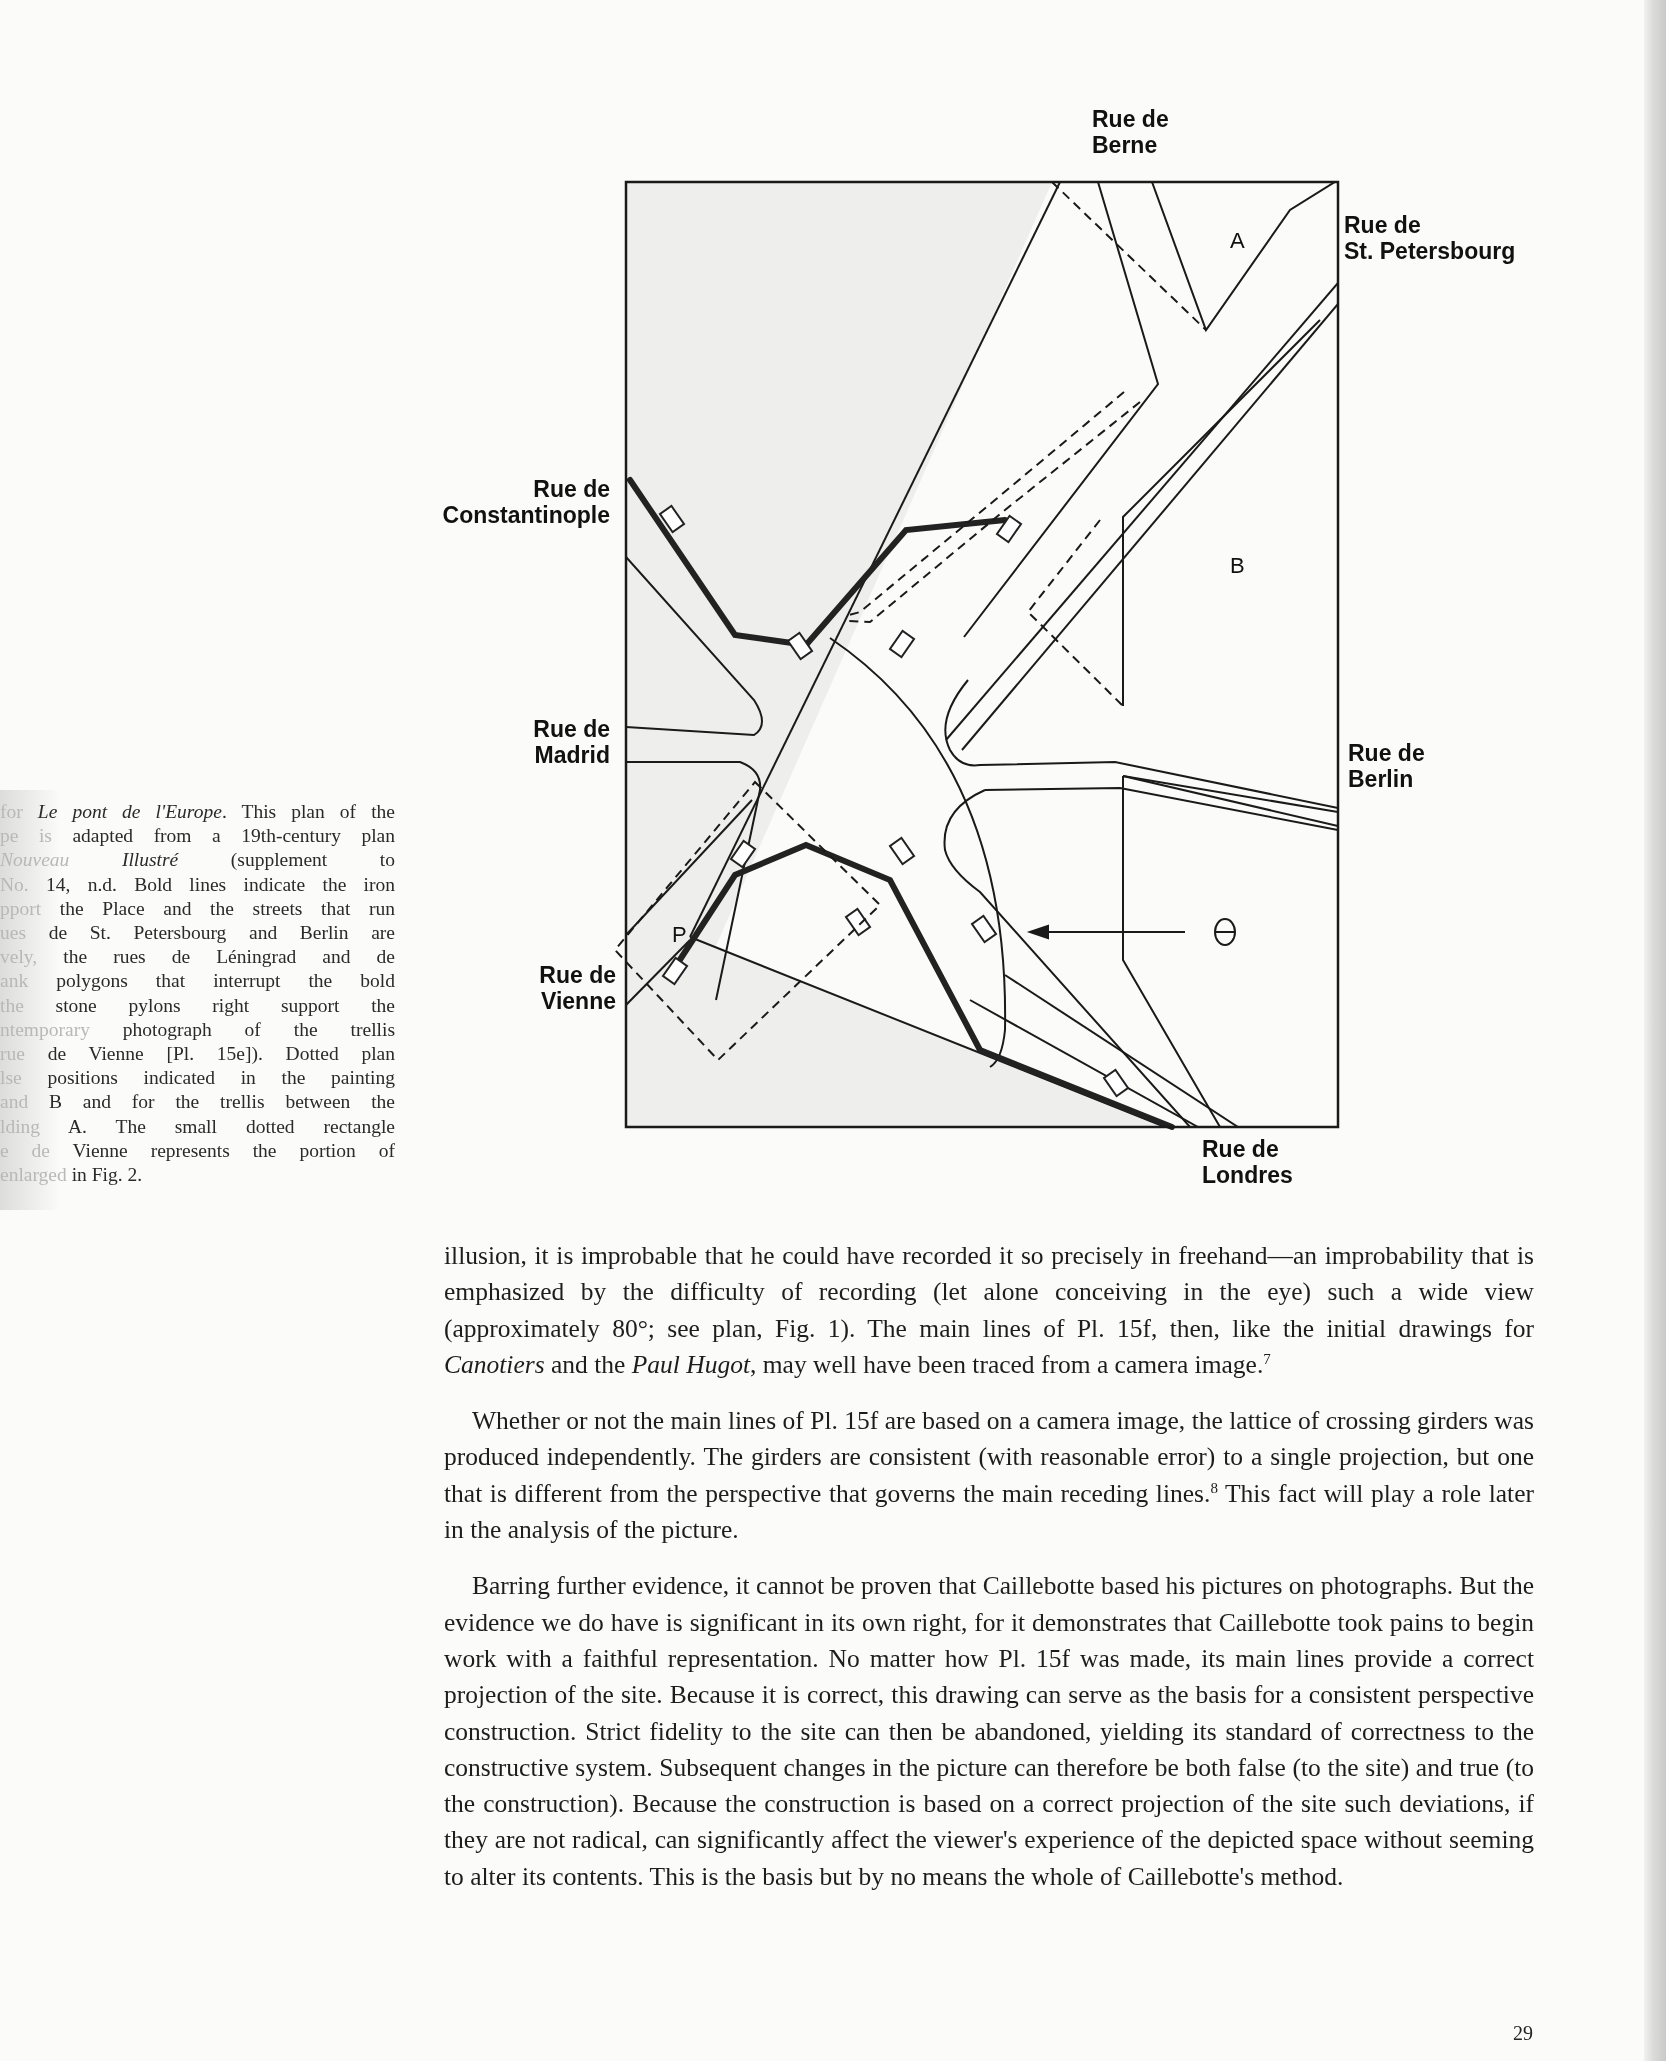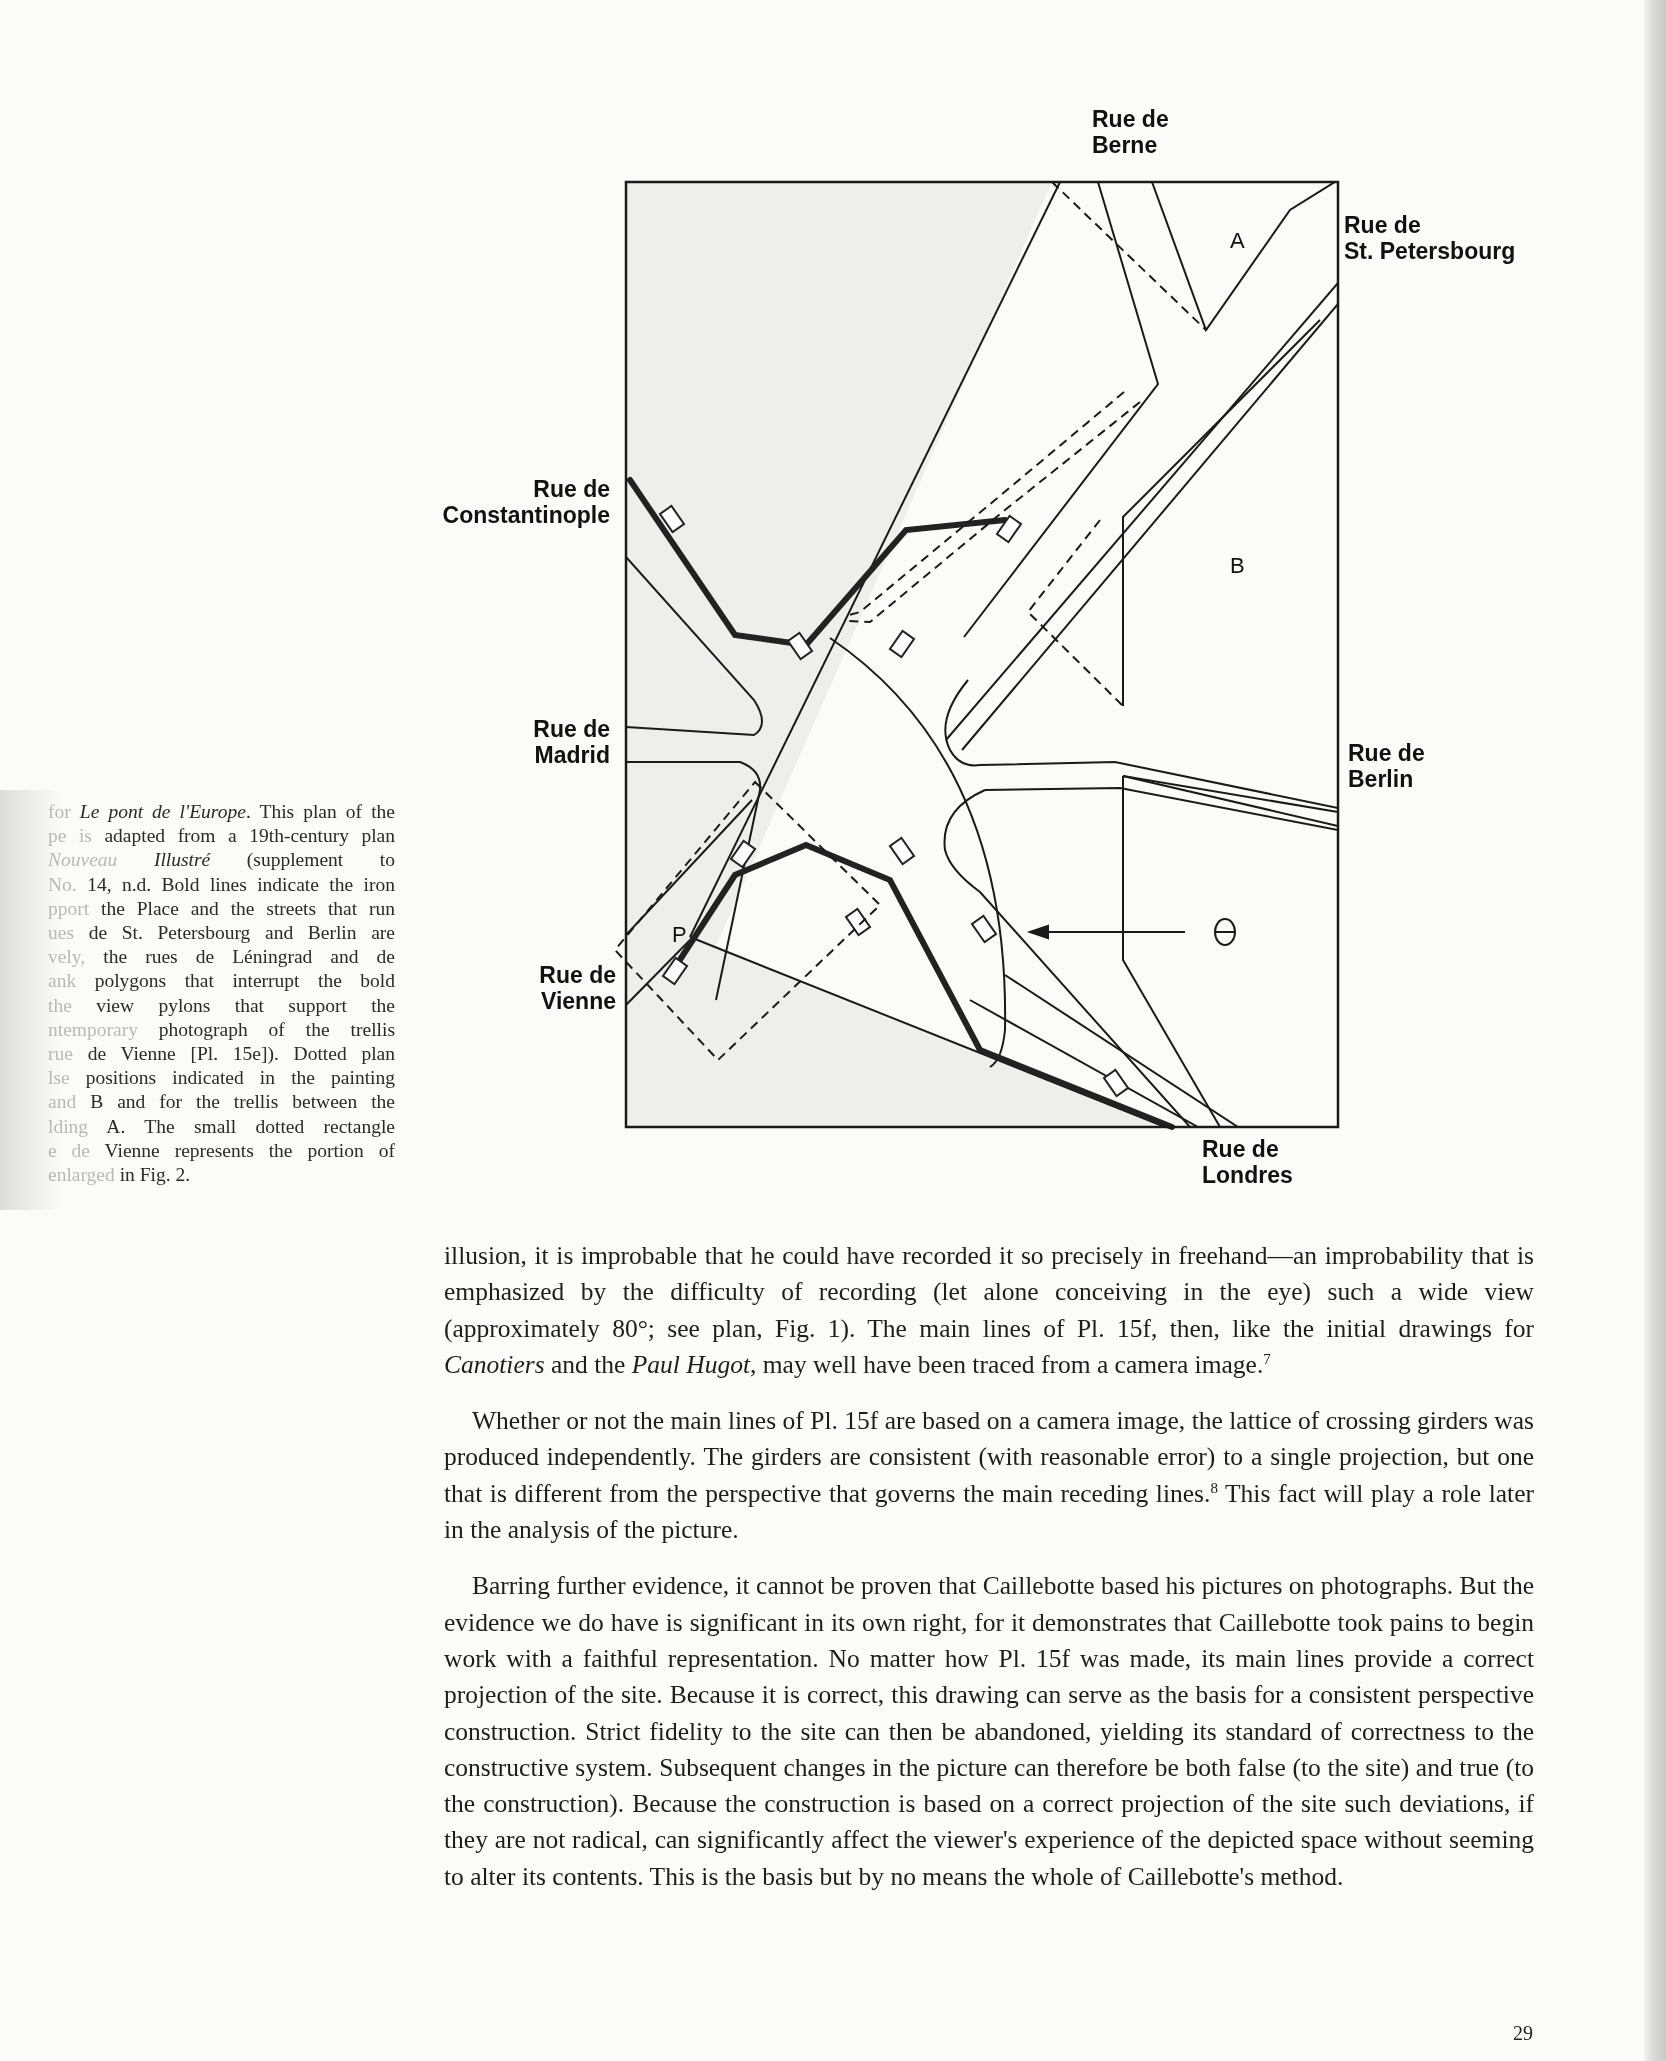--- a/index.html
+++ b/index.html
@@ -29,21 +29,21 @@
     position: absolute; font-family: "Liberation Sans", "DejaVu Sans", sans-serif;
     font-size: 22px; color: #111;
   }
   .caption {
     position: absolute; left: 0; top: 800px; width: 395px;
     font-size: 19.5px; line-height: 24.2px; text-align: justify;
     color: #2a2a2a;
   }
   .caption .cap-line { display: block; text-align: justify; text-align-last: justify; white-space: nowrap; overflow: hidden; }
   .caption .cap-line.last { text-align-last: left; }
-  .caption .faded { color: #b8b8b8; margin-left: 48px; }
+  .caption .faded { color: #b8b8b8; }
   .body-text {
     position: absolute; left: 444px; top: 1238px; width: 1090px;
     font-size: 25.5px; line-height: 36.3px; text-align: justify; color: #1d1d1d;
   }
   .body-text p { margin: 0; }
   .body-text p + p { text-indent: 28px; margin-top: 20px; }
   .body-text sup { font-size: 15px; line-height: 0; }
   .page-number {
     position: absolute; left: 1513px; top: 2022px; font-size: 20px; color: #222;
   }
@@ -158,21 +158,21 @@
 
 <div class="caption">
   <span class="cap-line"><span class="faded">for </span><i>Le pont de l'Europe</i><span>. This plan of the</span></span>
   <span class="cap-line"><span class="faded">pe is </span><span>adapted from a 19th-century plan</span></span>
   <span class="cap-line"><span class="faded" style="font-style:italic">Nouveau </span><i>Illustré</i><span> (supplement to</span></span>
   <span class="cap-line"><span class="faded">No. </span><span>14, n.d. Bold lines indicate the iron</span></span>
   <span class="cap-line"><span class="faded">pport </span><span>the Place and the streets that run</span></span>
   <span class="cap-line"><span class="faded">ues </span><span>de St. Petersbourg and Berlin are</span></span>
   <span class="cap-line"><span class="faded">vely, </span><span>the rues de Léningrad and de</span></span>
   <span class="cap-line"><span class="faded">ank </span><span>polygons that interrupt the bold</span></span>
-  <span class="cap-line"><span class="faded">the </span><span>view pylons that support the</span></span>
+  <span class="cap-line"><span class="faded">the </span><span>stone pylons right support the</span></span>
   <span class="cap-line"><span class="faded">ntemporary </span><span>photograph of the trellis</span></span>
   <span class="cap-line"><span class="faded">rue </span><span>de Vienne [Pl. 15e]). Dotted plan</span></span>
   <span class="cap-line"><span class="faded">lse </span><span>positions indicated in the painting</span></span>
   <span class="cap-line"><span class="faded">and </span><span>B and for the trellis between the</span></span>
   <span class="cap-line"><span class="faded">lding </span><span>A. The small dotted rectangle</span></span>
   <span class="cap-line"><span class="faded">e de </span><span>Vienne represents the portion of</span></span>
   <span class="cap-line last"><span class="faded">enlarged </span><span>in Fig. 2.</span></span>
 </div>
 
 <div class="body-text">

